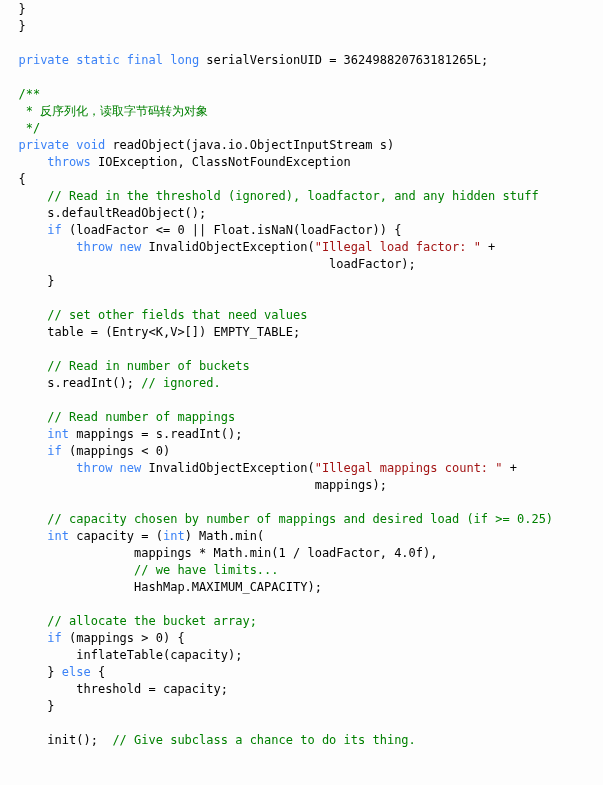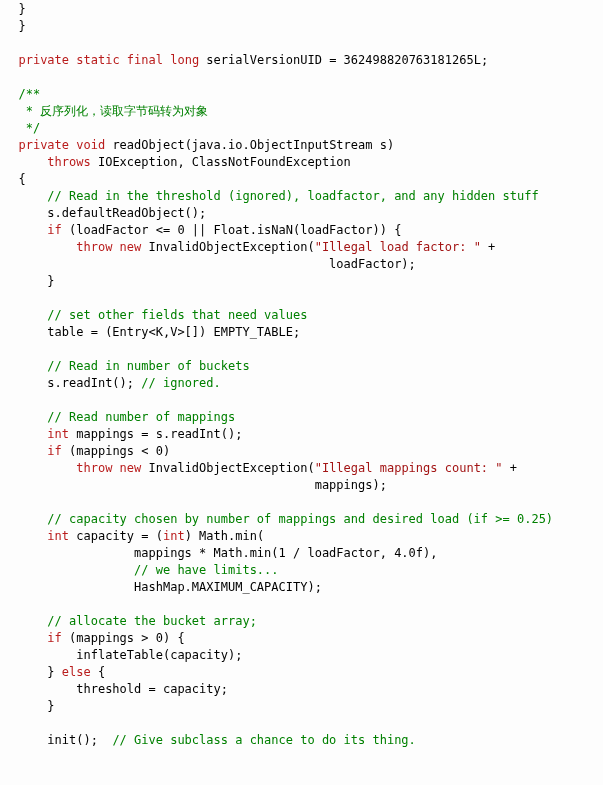--- a/index.html
+++ b/index.html
@@ -12,20 +12,20 @@
     font-size: 12px;
     line-height: 17px;
     color: #000;
     overflow: hidden;
   }
   pre {
     margin: 0;
     padding: 1px 0 0 4px;
     white-space: pre;
   }
-  .kw   { color: #b91c1c; }
+  .kw   { color: #3b82f6; }
   .cmt  { color: #008000; }
   .str  { color: #a31515; }
 </style>
 </head>
 <body>
 
 <pre id="code"><div><span>  }</span></div><div><span>  }</span></div><div>&nbsp;</div><div><span>  </span><span class="kw">private</span><span> </span><span class="kw">static</span><span> </span><span class="kw">final</span><span> </span><span class="kw">long</span><span> serialVersionUID = 362498820763181265L;</span></div><div>&nbsp;</div><div><span>  </span><span class="cmt">/**</span></div><div><span class="cmt">   * 反序列化，读取字节码转为对象</span></div><div><span class="cmt">   */</span></div><div><span>  </span><span class="kw">private</span><span> </span><span class="kw">void</span><span> readObject(java.io.ObjectInputStream s)</span></div><div><span>      </span><span class="kw">throws</span><span> IOException, ClassNotFoundException</span></div><div><span>  {</span></div><div><span>      </span><span class="cmt">// Read in the threshold (ignored), loadfactor, and any hidden stuff</span></div><div><span>      s.defaultReadObject();</span></div><div><span>      </span><span class="kw">if</span><span> (loadFactor &lt;= 0 || Float.isNaN(loadFactor)) {</span></div><div><span>          </span><span class="kw">throw</span><span> </span><span class="kw">new</span><span> InvalidObjectException(</span><span class="str">"Illegal load factor: "</span><span> +</span></div><div><span>                                             loadFactor);</span></div><div><span>      }</span></div><div>&nbsp;</div><div><span>      </span><span class="cmt">// set other fields that need values</span></div><div><span>      table = (Entry&lt;K,V&gt;[]) EMPTY_TABLE;</span></div><div>&nbsp;</div><div><span>      </span><span class="cmt">// Read in number of buckets</span></div><div><span>      s.readInt(); </span><span class="cmt">// ignored.</span></div><div>&nbsp;</div><div><span>      </span><span class="cmt">// Read number of mappings</span></div><div><span>      </span><span class="kw">int</span><span> mappings = s.readInt();</span></div><div><span>      </span><span class="kw">if</span><span> (mappings &lt; 0)</span></div><div><span>          </span><span class="kw">throw</span><span> </span><span class="kw">new</span><span> InvalidObjectException(</span><span class="str">"Illegal mappings count: "</span><span> +</span></div><div><span>                                           mappings);</span></div><div>&nbsp;</div><div><span>      </span><span class="cmt">// capacity chosen by number of mappings and desired load (if &gt;= 0.25)</span></div><div><span>      </span><span class="kw">int</span><span> capacity = (</span><span class="kw">int</span><span>) Math.min(</span></div><div><span>                  mappings * Math.min(1 / loadFactor, 4.0f),</span></div><div><span>                  </span><span class="cmt">// we have limits...</span></div><div><span>                  HashMap.MAXIMUM_CAPACITY);</span></div><div>&nbsp;</div><div><span>      </span><span class="cmt">// allocate the bucket array;</span></div><div><span>      </span><span class="kw">if</span><span> (mappings &gt; 0) {</span></div><div><span>          inflateTable(capacity);</span></div><div><span>      } </span><span class="kw">else</span><span> {</span></div><div><span>          threshold = capacity;</span></div><div><span>      }</span></div><div>&nbsp;</div><div><span>      init();  </span><span class="cmt">// Give subclass a chance to do its thing.</span></div></pre>
 
 </body></html>

